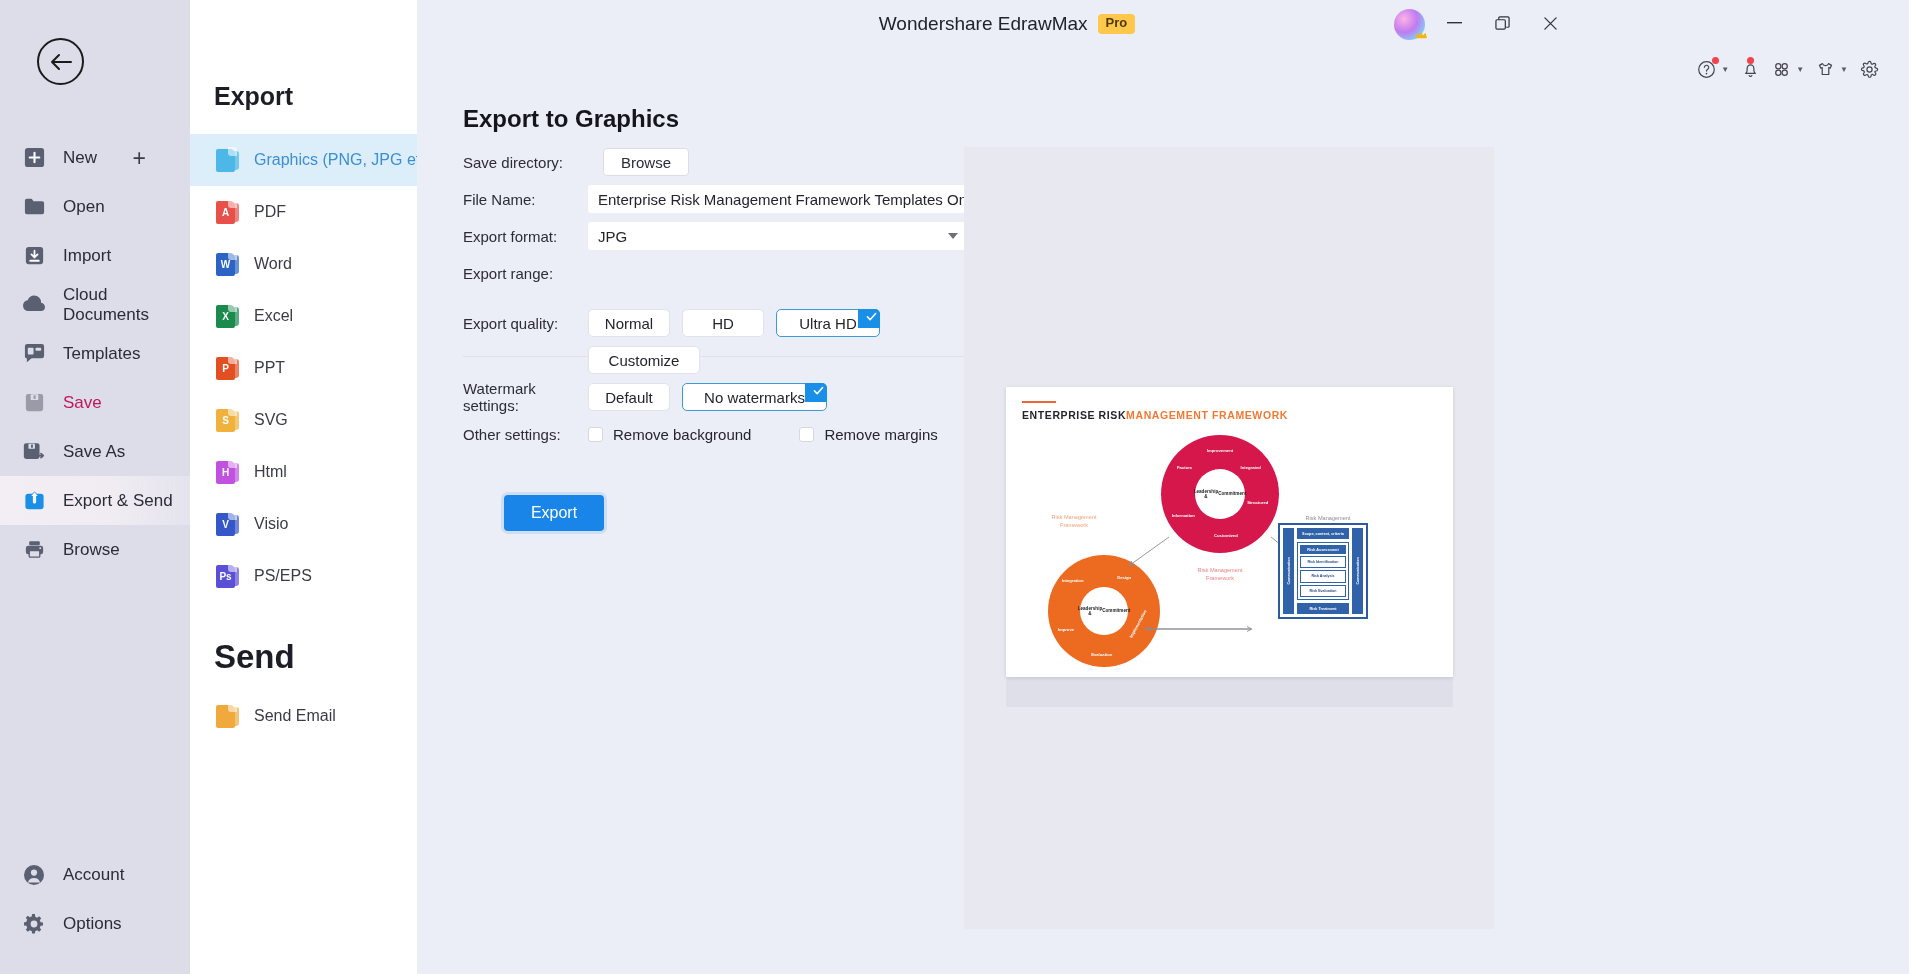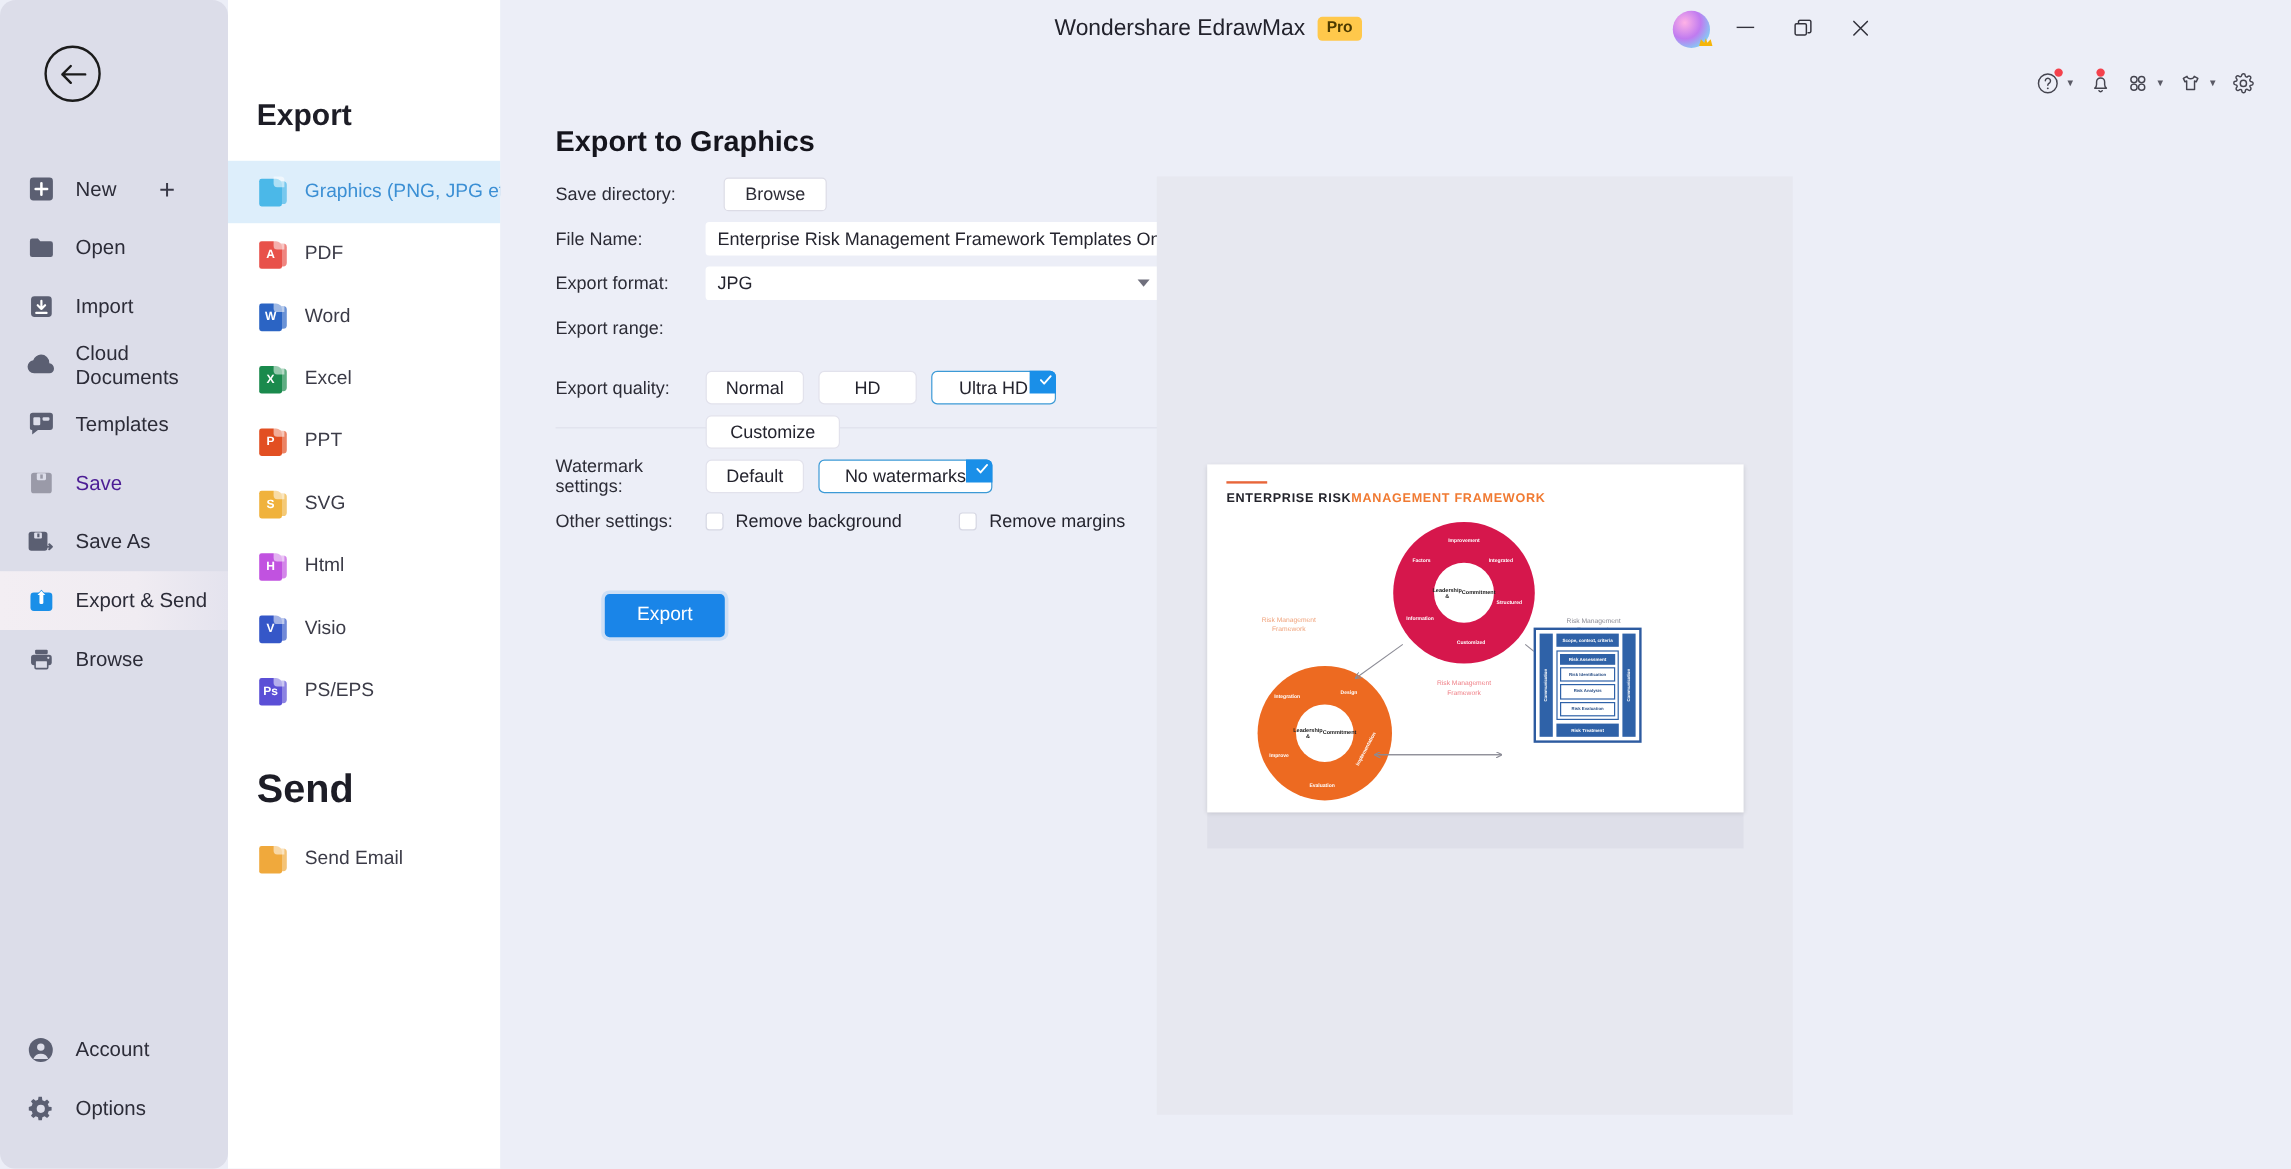--- a/index.html
+++ b/index.html
@@ -10,21 +10,20 @@
     background: #eceef7;
     overflow: hidden;
   }
   body { position: relative; }
 
   
   #left-rail {
     position: absolute; left: 0; top: 0;
     width: 190px; height: 974px;
     background: #dcdde9;
-    border-radius: 13px;
   }
   .back-btn {
     position: absolute; left: 37px; top: 38px;
     width: 47px; height: 47px;
     border-radius: 50%;
     border: 2px solid #1b1b1b;
     background: transparent;
     cursor: pointer;
     display: flex; align-items: center; justify-content: center;
   }
@@ -41,21 +40,21 @@
     cursor: pointer;
     color: #2c2c38;
     font-size: 17px;
   }
   .rail-item .ricon {
     width: 26px; height: 26px;
     margin-right: 16px;
     flex: 0 0 26px;
     display: flex; align-items: center; justify-content: center;
   }
-  .rail-item.disabled { color: #4c1d95; }
+  .rail-item.disabled { color: #be185d; }
   .rail-item.active {
     background: linear-gradient(to right,#f3eef3 0%, #f0ecf2 60%, #e4e3ee 100%);
   }
   .rail-item .plus-right {
     position: absolute; right: 44px; top: 50%;
     transform: translateY(-50%);
     font-size: 23px; color: #3a3a48; line-height: 1;
   }
   #rail-bottom {
     position: absolute; left: 0; bottom: 26px; width: 190px;

